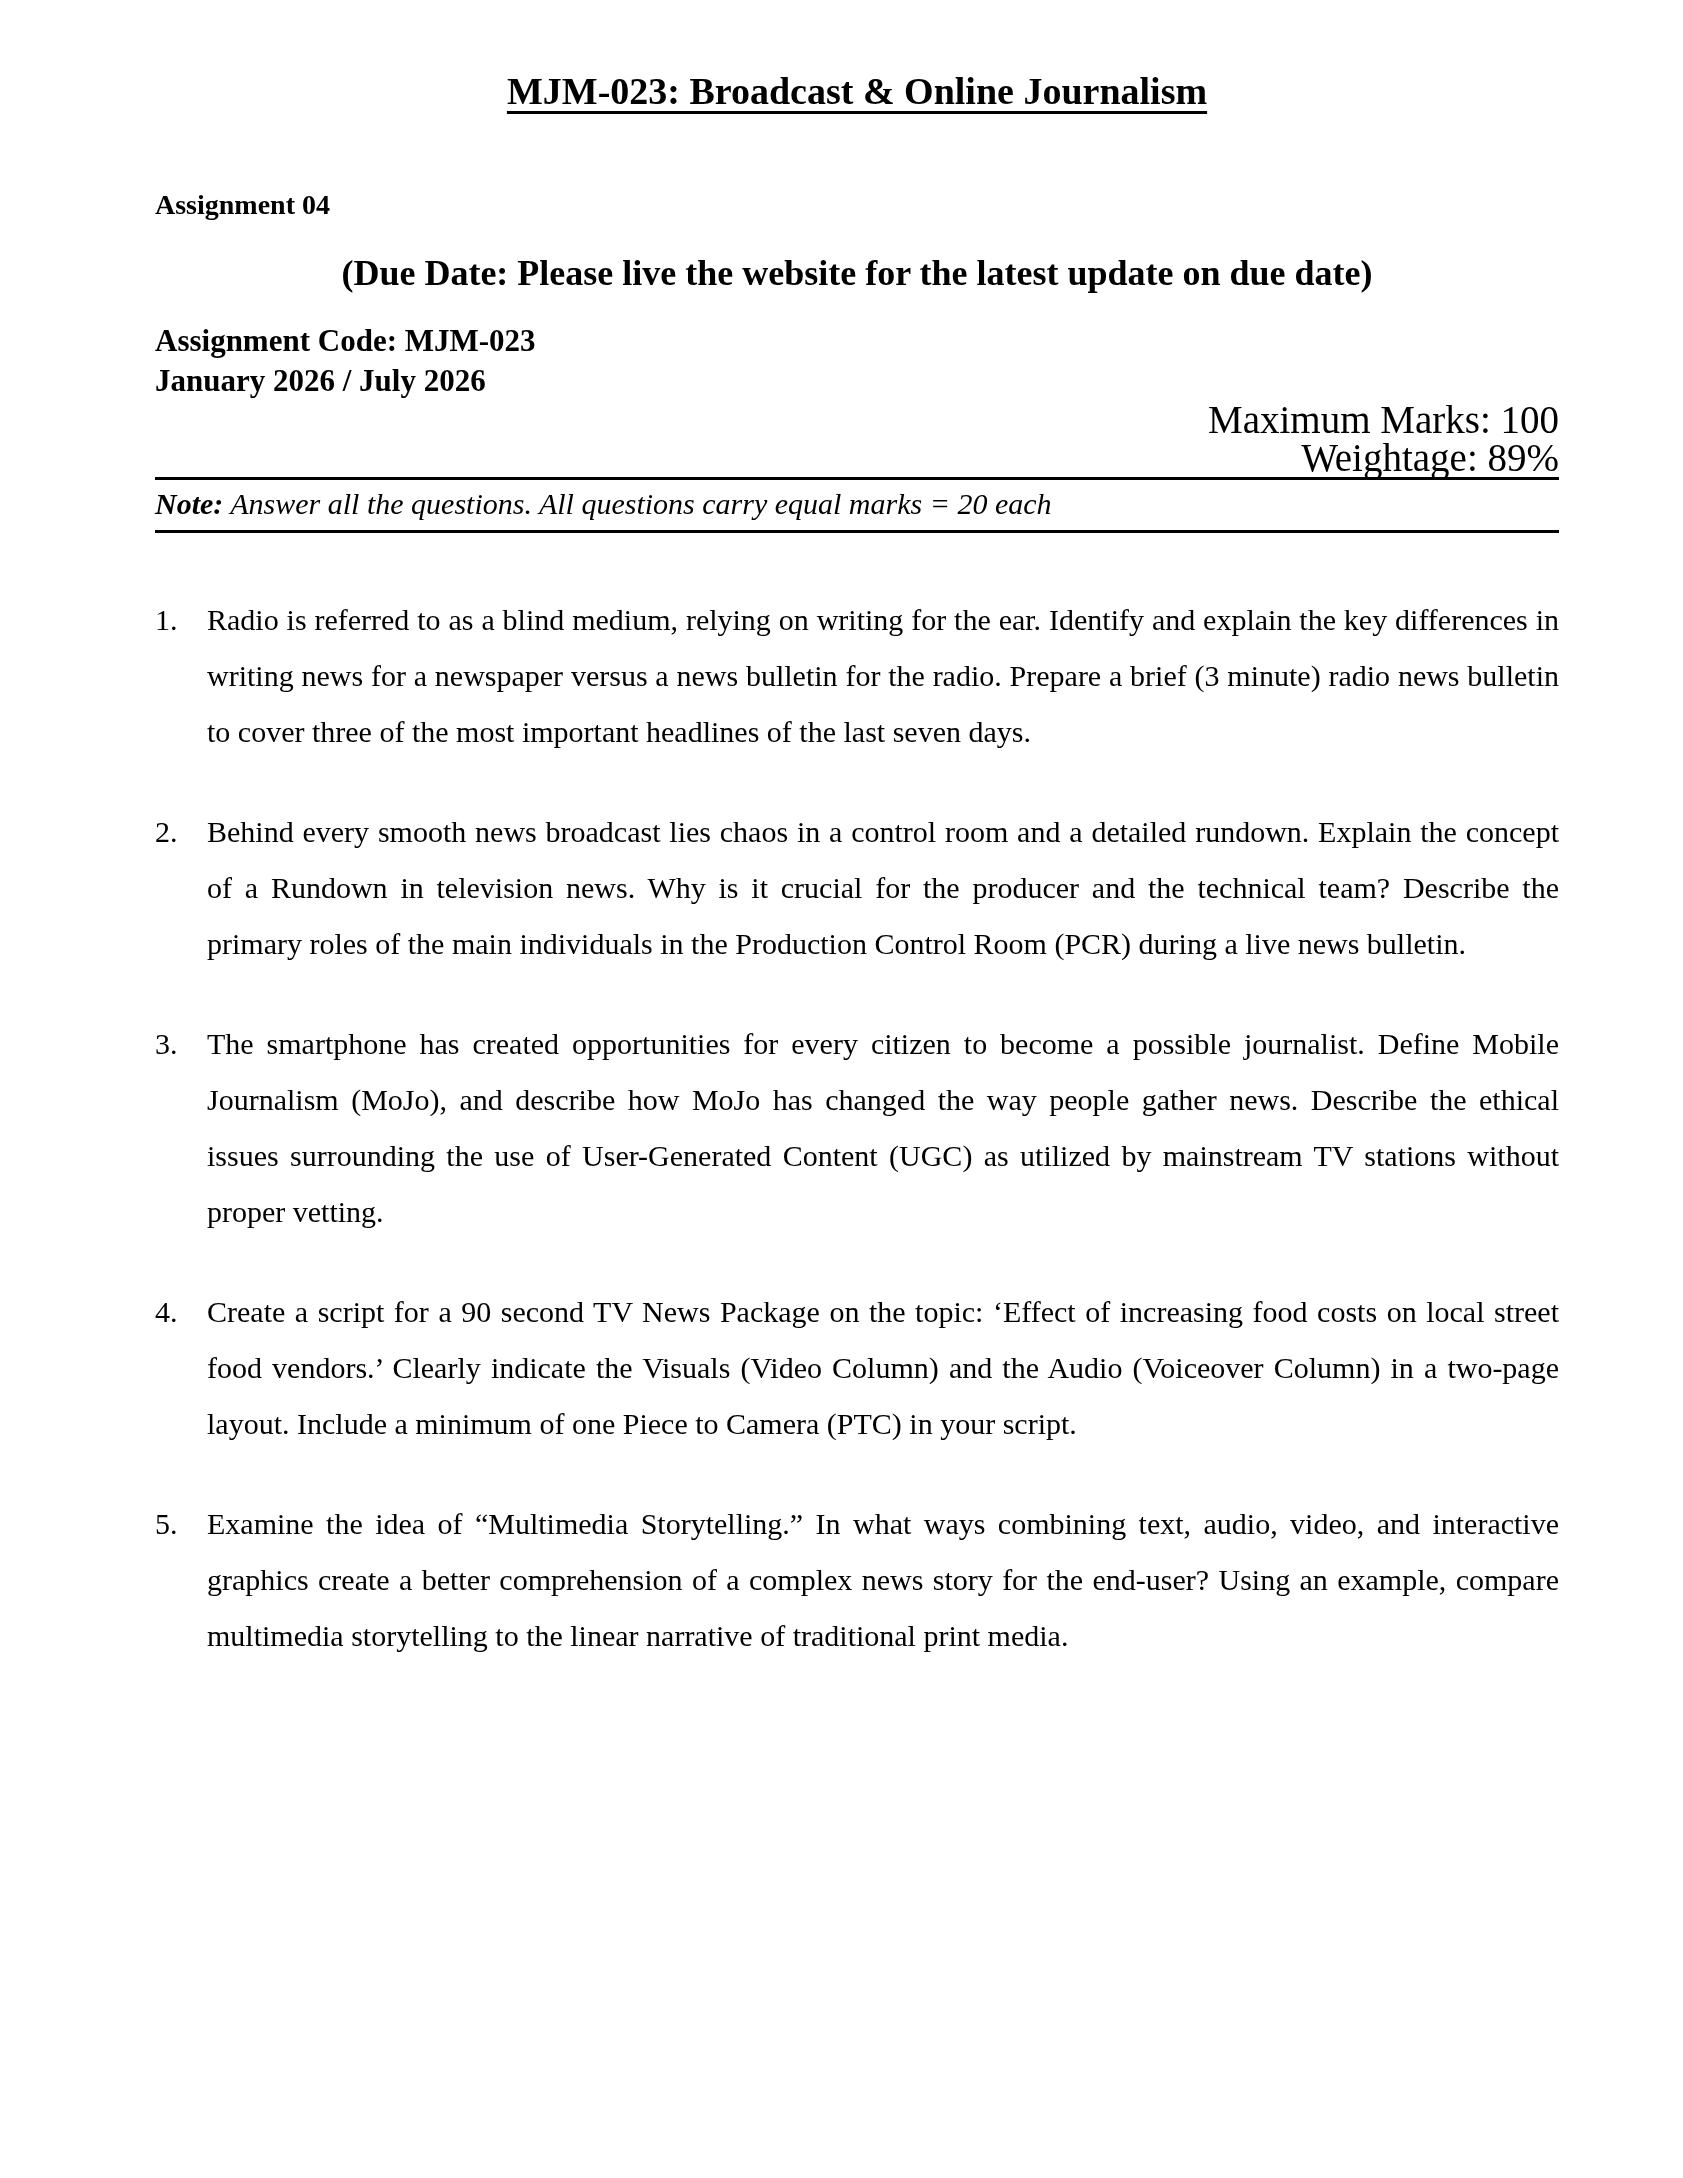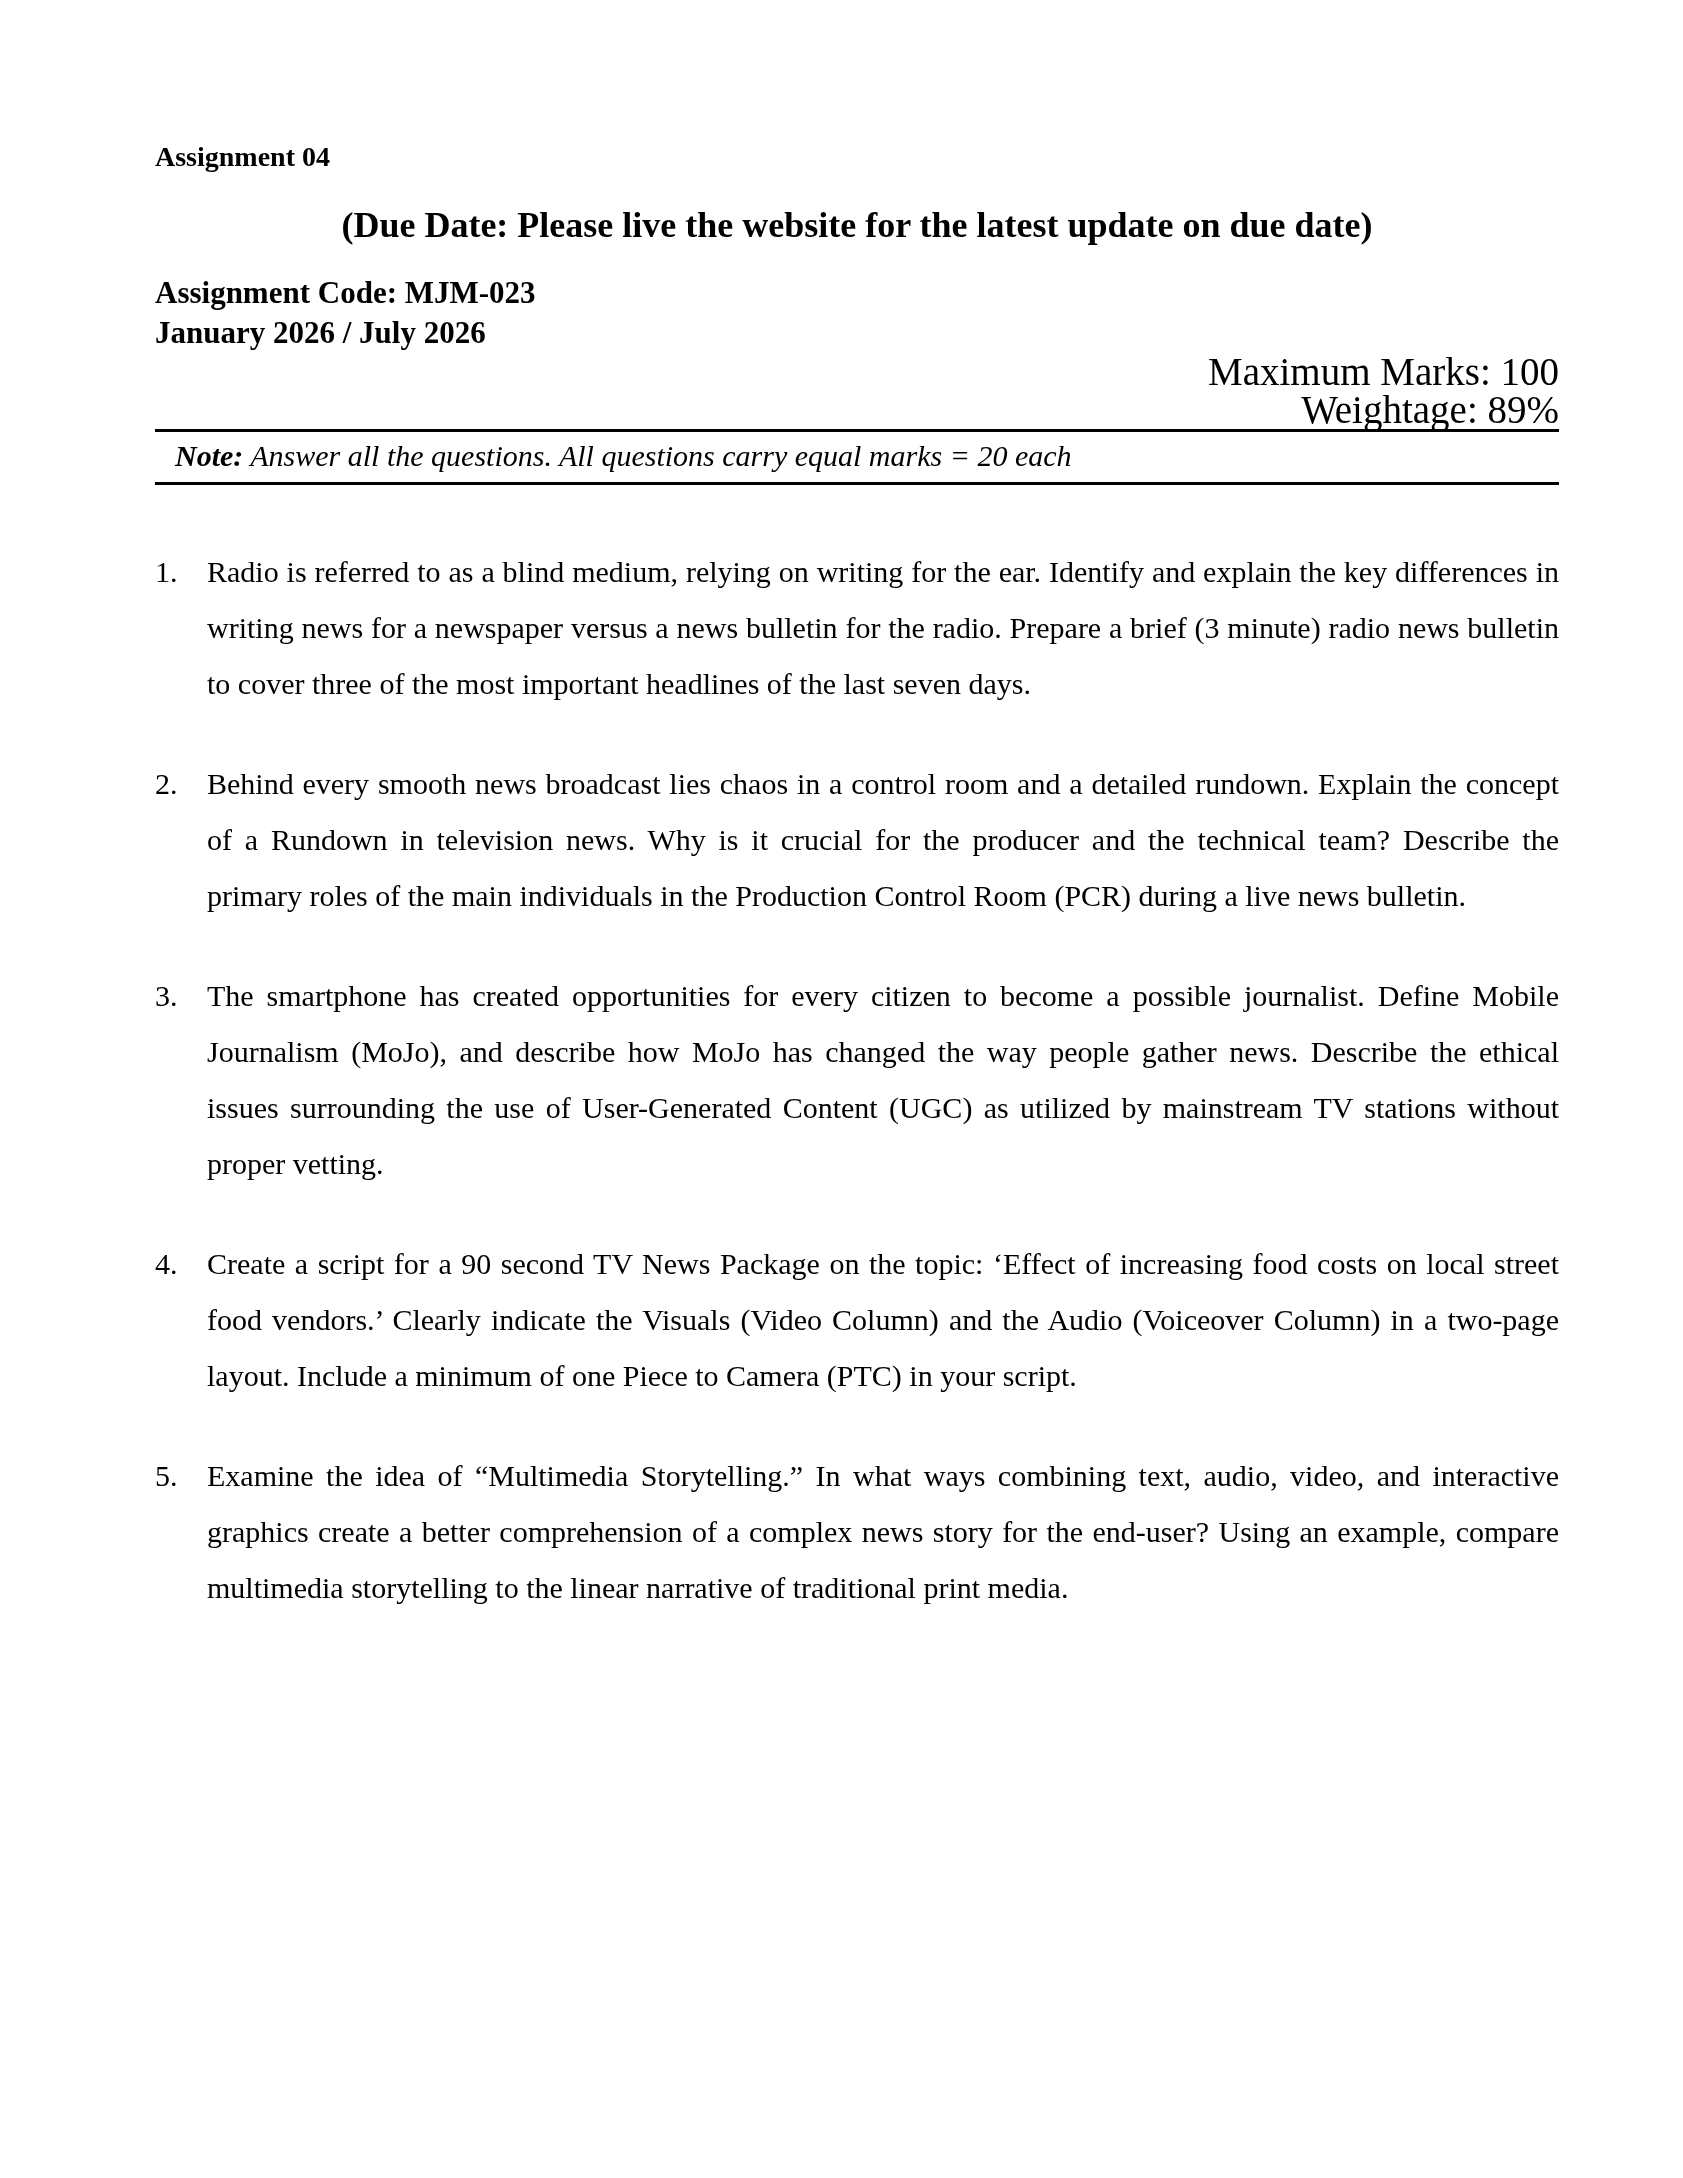--- a/index.html
+++ b/index.html
@@ -54,21 +54,20 @@
   .note-box {
     border-top: 3px solid #000000;
     border-bottom: 3px solid #000000;
     font-style: italic;
     font-size: 30px;
     line-height: 38px;
     padding: 5px 0 7px 0;
   }
   .note-label {
     font-weight: bold;
-    margin-left: 20px;
   }
   .questions {
     margin-top: 59px;
     font-size: 30px;
   }
   .question {
     text-align: justify;
     line-height: 56px;
     padding-left: 52px;
     text-indent: -52px;
@@ -78,20 +77,21 @@
     display: inline-block;
     width: 52px;
     text-indent: 0;
   }
 </style>
 </head>
 <body>
 
 <div class="page">
 
+  <div class="doc-title">MJM-023: Broadcast &amp; Online Journalism</div>
 
   <div class="assignment-title">Assignment 04</div>
 
   <div class="due-line">(Due Date: Please live the website for the latest update on due date)</div>
 
   <div class="info-block">
     <div>Assignment Code: MJM-023</div>
     <div>January 2026 / July 2026</div>
   </div>
 

